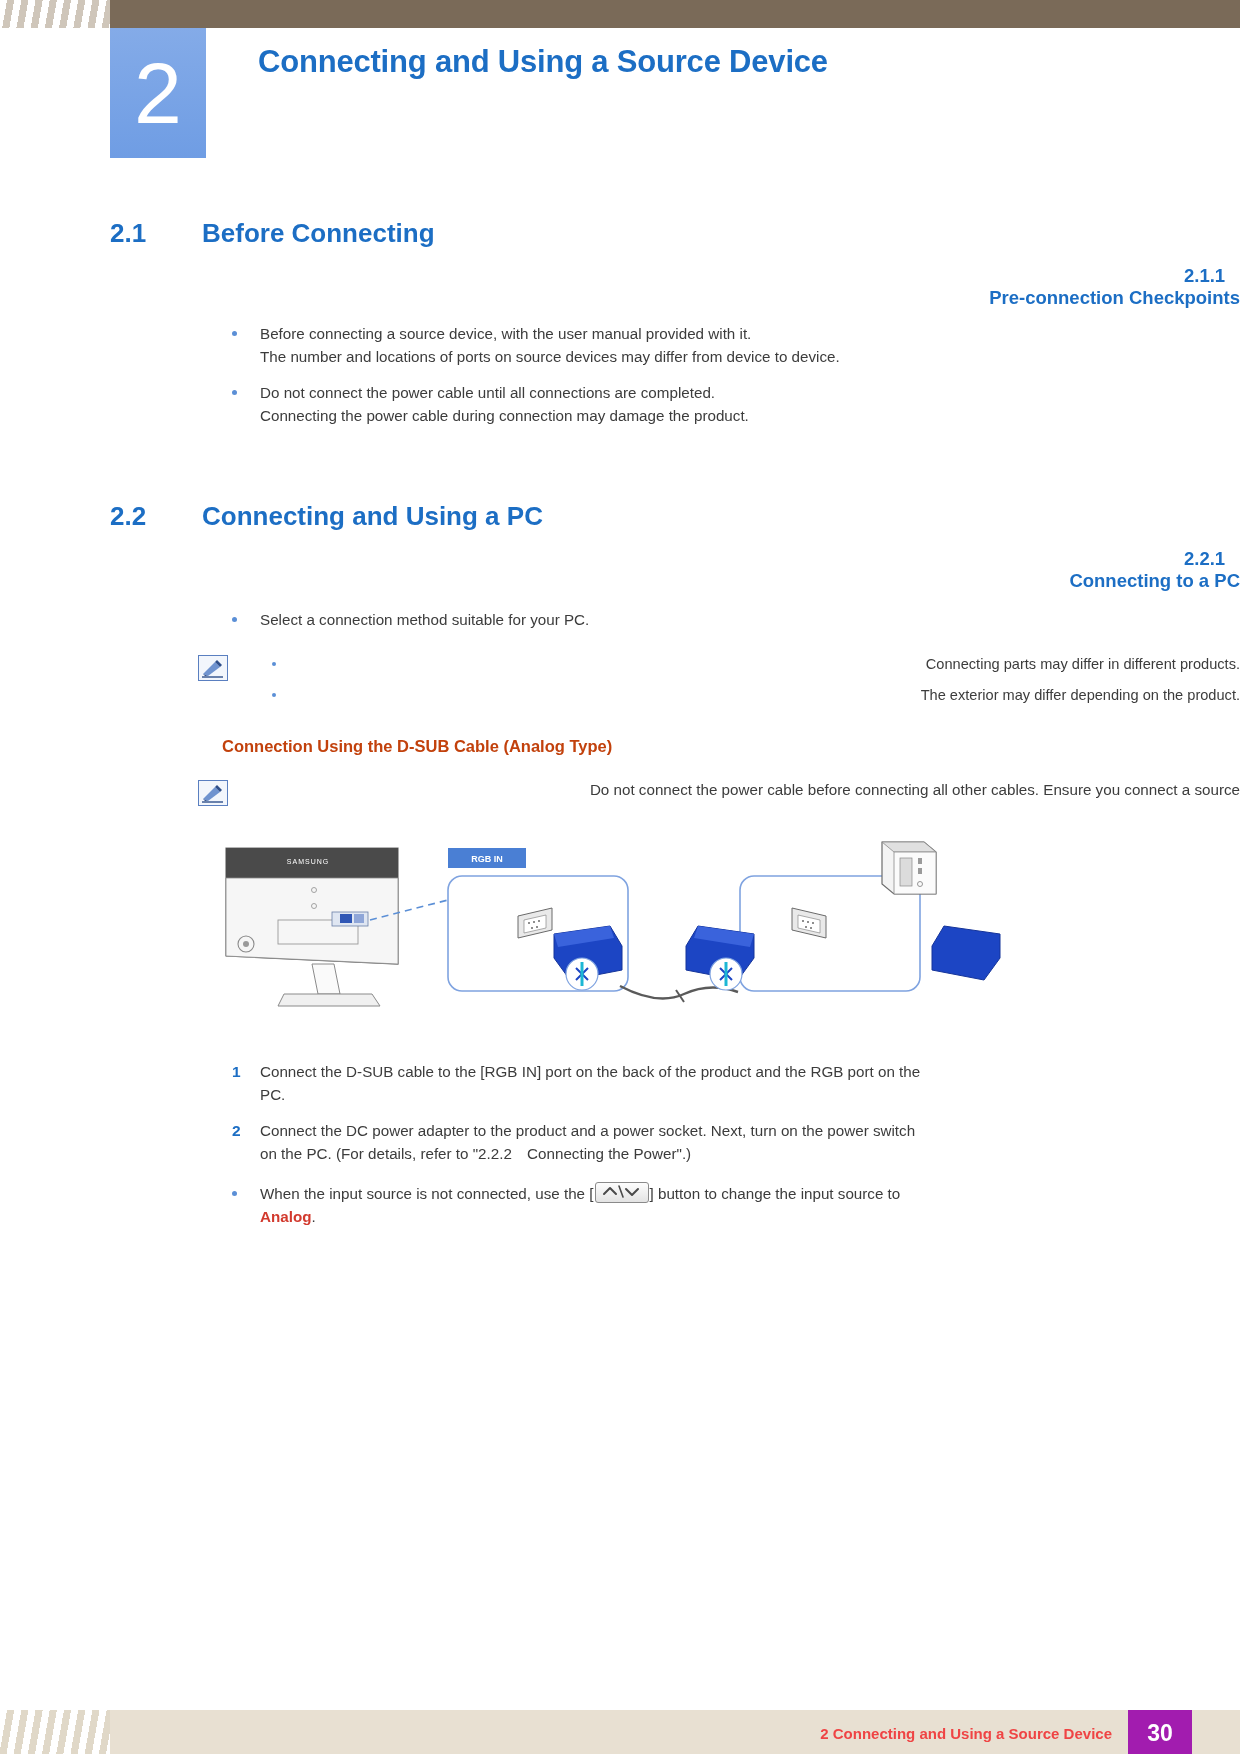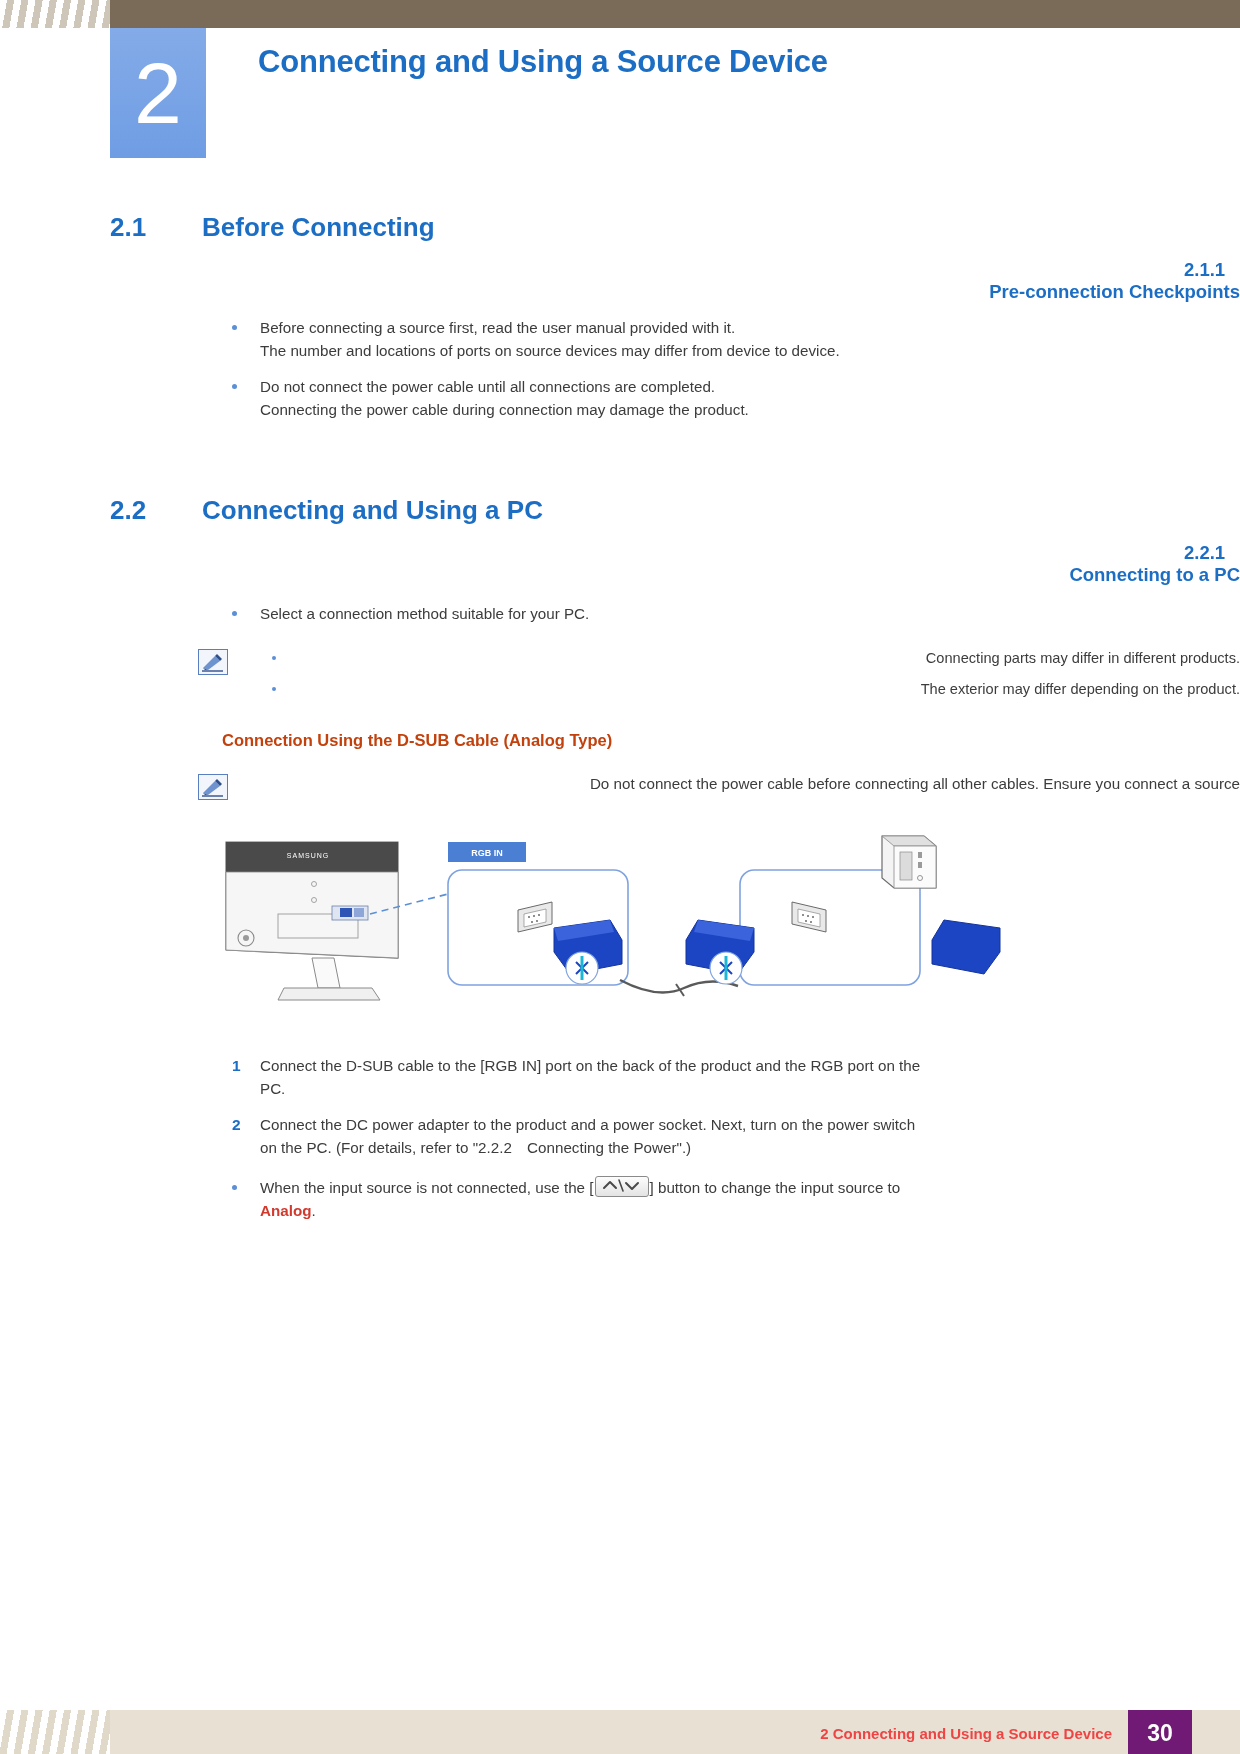--- a/index.html
+++ b/index.html
@@ -64,21 +64,21 @@
     position: absolute;
     top: 210px;
     left: 0;
     width: 1240px;
   }
 
   .h1-row {
     display: flex;
     align-items: baseline;
     margin-left: 110px;
-    margin-top: 2px;
+    margin-top: 8px;
   }
   .h1-num {
     width: 92px;
     font-size: 26px;
     font-weight: bold;
     color: #1c6ec4;
   }
   .h1-text {
     font-size: 26px;
     font-weight: bold;
@@ -258,21 +258,21 @@
     font-size: 15px;
     font-weight: bold;
     color: #ef4444;
   }
   .page-num {
     position: absolute;
     right: 48px;
     bottom: 0;
     width: 64px;
     height: 44px;
-    background: #701a75;
+    background: #a21caf;
     color: #ffffff;
     font-size: 23px;
     font-weight: bold;
     text-align: center;
     line-height: 46px;
   }
 </style>
 </head>
 <body>
 
@@ -288,21 +288,21 @@
     <div class="h1-text">Before Connecting</div>
   </div>
 
   <div class="h2-row">
     <div class="h2-num">2.1.1</div>
     <div class="h2-text">Pre-connection Checkpoints</div>
   </div>
 
   <ul class="bullets">
     <li class="bullet-item">
-      <span>Before connecting a source first, read the user manual provided with it.</span>
+      <span>Before connecting a source device, with the user manual provided with it.</span>
       <span class="bullet-line2">The number and locations of ports on source devices may differ from device to device.</span>
     </li>
     <li class="bullet-item">
       <span>Do not connect the power cable until all connections are completed.</span>
       <span class="bullet-line2">Connecting the power cable during connection may damage the product.</span>
     </li>
   </ul>
 
   <div class="h1-row" style="margin-top:74px;">
     <div class="h1-num">2.2</div>

